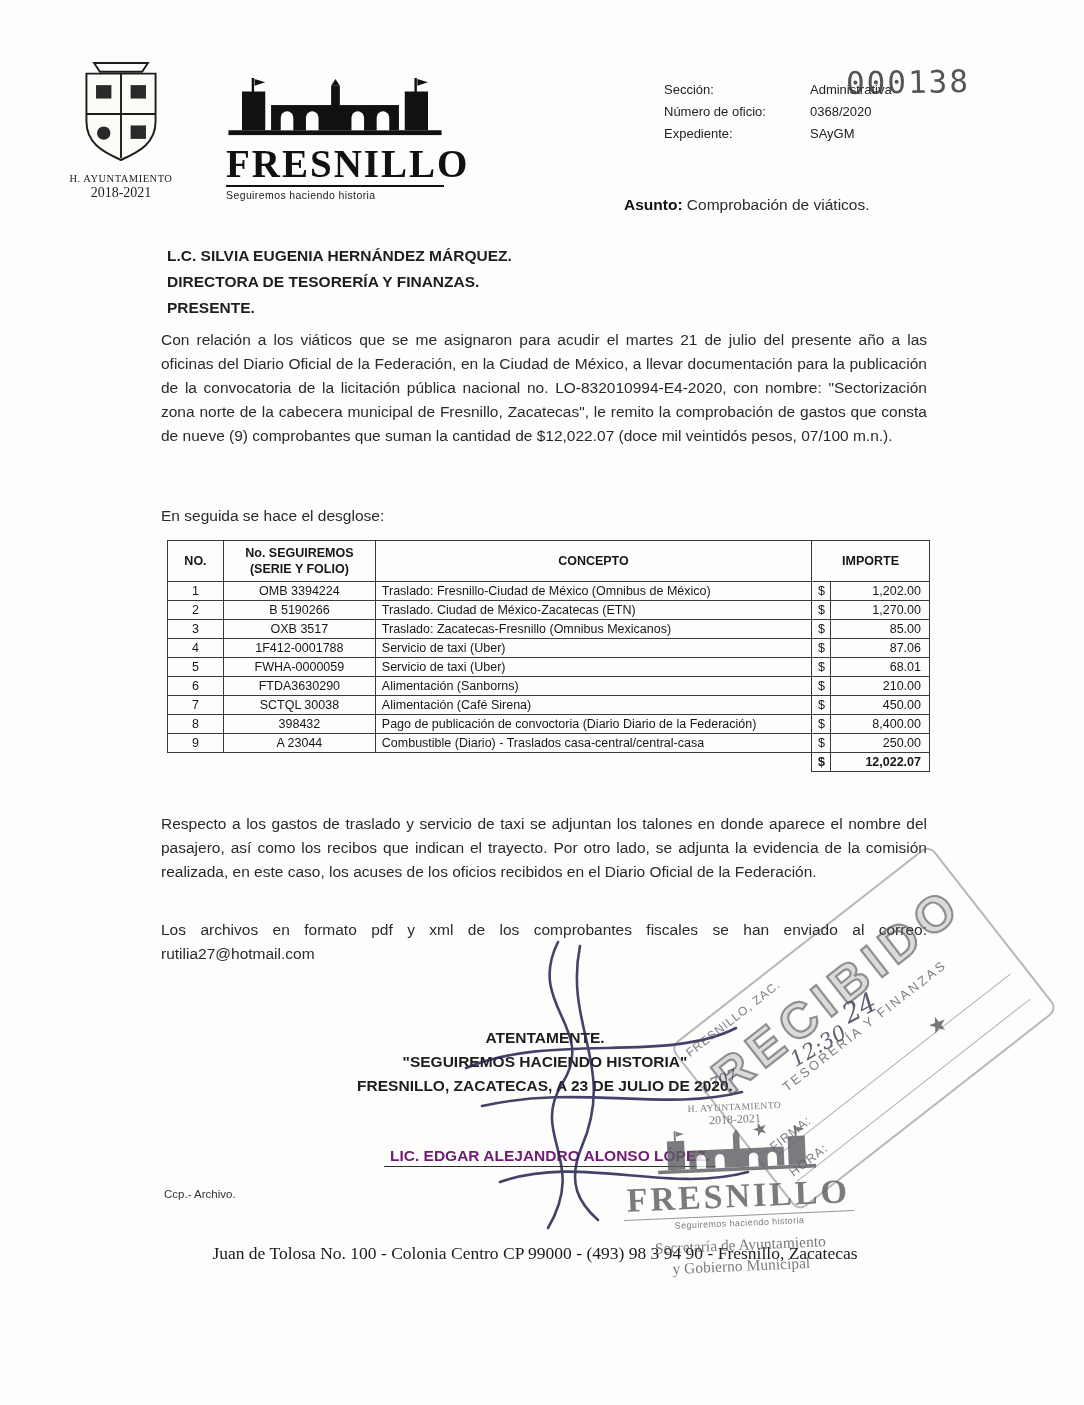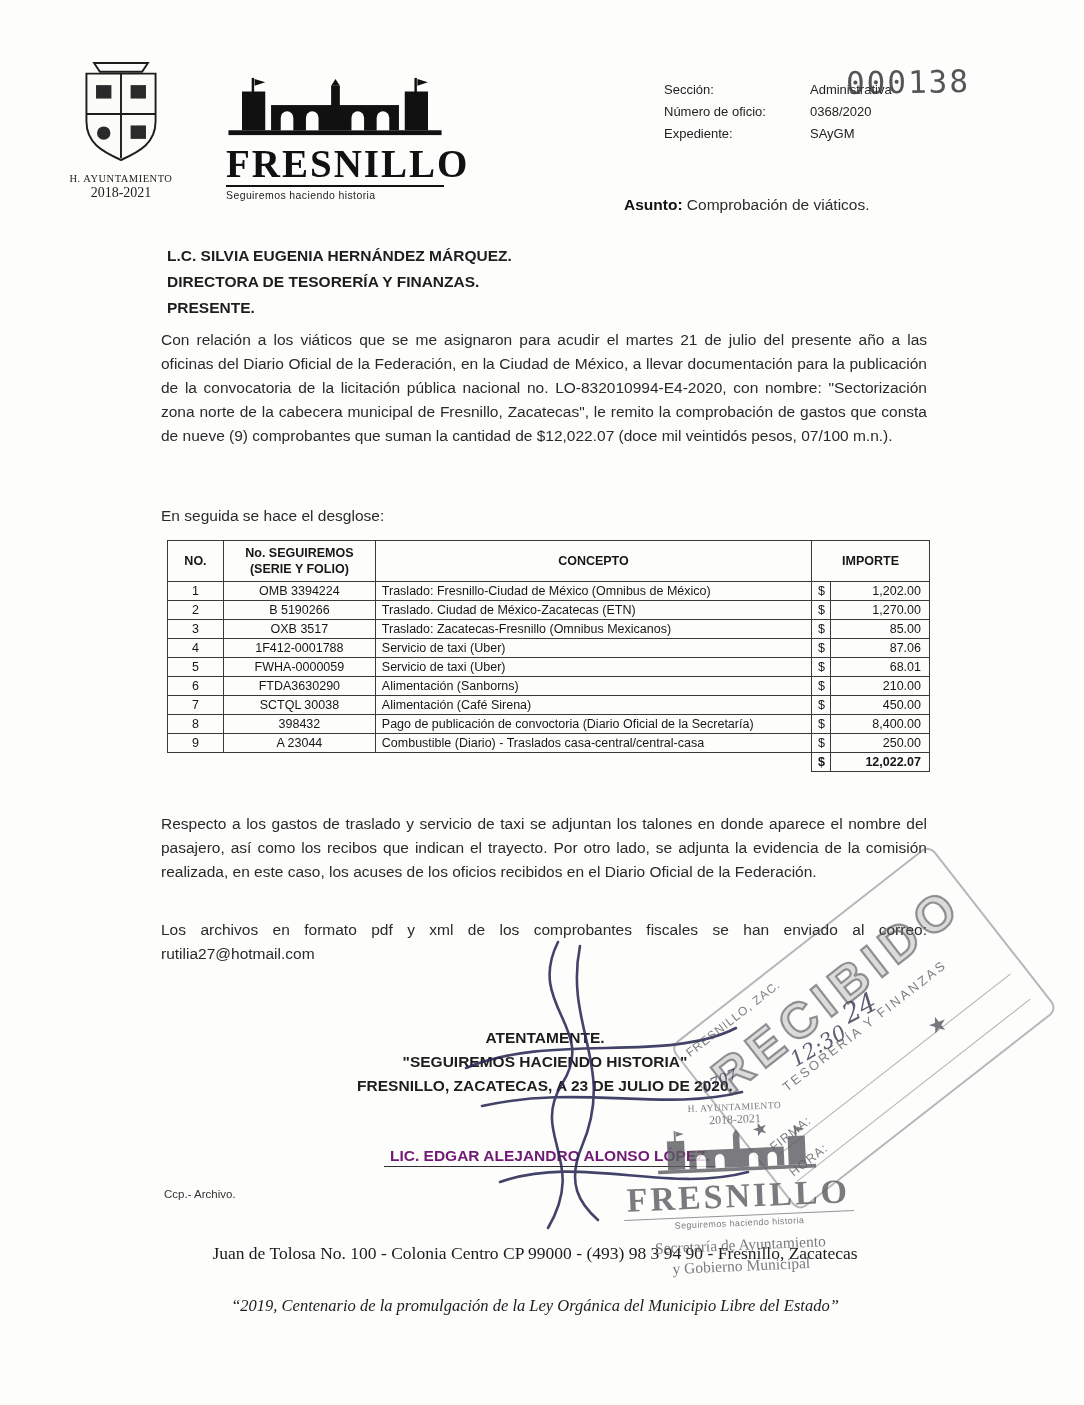--- a/index.html
+++ b/index.html
@@ -271,21 +271,21 @@
         <td class="c-imp">
             <div class="imp-flex">
               <span class="cur">$</span>
               <span class="amt">450.00</span>
             </div>
           </td>
       </tr>
       <tr>
         <td class="c-no">8</td>
         <td class="c-comp">398432</td>
-        <td class="c-conc">Pago de publicación de convoctoria (Diario Oficial de la Secretaría)</td>
+        <td class="c-conc">Pago de publicación de convoctoria (Diario Diario de la Federación)</td>
         <td class="c-imp">
             <div class="imp-flex">
               <span class="cur">$</span>
               <span class="amt">8,400.00</span>
             </div>
           </td>
       </tr>
       <tr>
         <td class="c-no">9</td>
         <td class="c-comp">A 23044</td>
@@ -320,21 +320,20 @@
     <div>FRESNILLO, ZACATECAS, A 23 DE JULIO DE 2020.</div>
   </div>
 
   <div class="signatory">
     <span>LIC. EDGAR ALEJANDRO ALONSO LÓPEZ.</span>
   </div>
 
   <div class="ccp">Ccp.- Archivo.</div>
 
   <div class="footer-address">Juan de Tolosa No. 100 - Colonia Centro CP 99000 - (493) 98 3 94 90 - Fresnillo, Zacatecas</div>
-  <div class="footer-quote">“2019, Centenario de la promulgación de la Ley Orgánica del Municipio Libre del Estado”</div>
 
   <svg class="signature" viewBox="0 0 340 300">
     <g fill="none" stroke="#2a2a55" stroke-width="2.6" stroke-linecap="round" opacity="0.88">
       <path d="M128 6 C 96 70, 168 92, 132 148 C 100 200, 158 224, 118 292"></path>
       <path d="M150 10 C 134 90, 186 130, 152 210 C 136 248, 150 268, 168 284"></path>
       <path d="M36 132 C 120 96, 236 128, 306 92"></path>
       <path d="M52 170 C 150 148, 232 176, 312 156"></path>
       <path d="M70 246 C 150 218, 236 258, 318 236"></path>
     </g>
   </svg>

